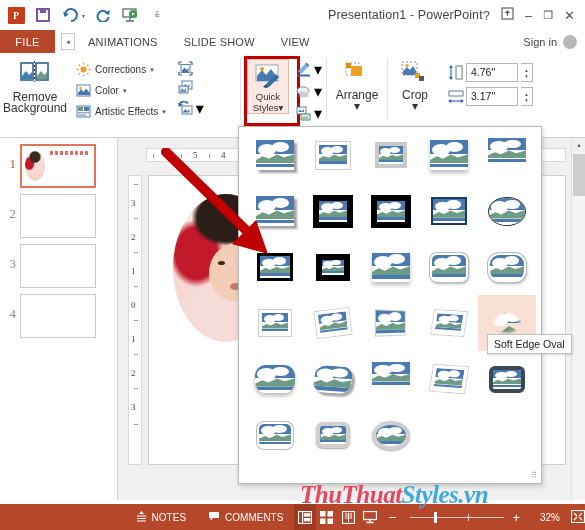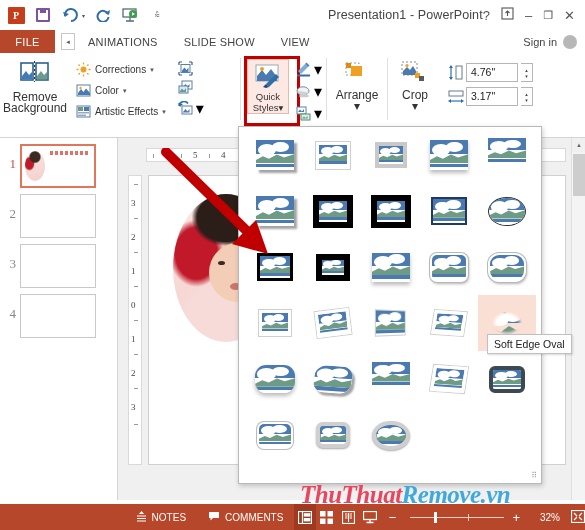--- a/index.html
+++ b/index.html
@@ -940,21 +940,21 @@
     <div class="gcell"></div>
     <div class="gcell"></div>
   </div>
 
   <div id="gallery-grip">⠿</div>
 </div>
 
 <div id="tooltip">Soft Edge Oval</div>
 
 <div id="watermark">
-  <span class="a">ThuThuat</span><span class="b">Remove.vn</span>
+  <span class="a">ThuThuat</span><span class="b">Styles.vn</span>
 </div>
 
 <div id="statusbar">
   <div style="width:150px"></div>
   <div class="sb-item">
     <span>
       <svg width="11" height="11" viewBox="0 0 11 11">
           <path d="M5.5 0 L8 3 H3 Z" fill="#fff"></path>
           <path d="M1 5h9M1 7.5h9M1 10h9" stroke="#fff" stroke-width="1.1"></path>
         </svg>

